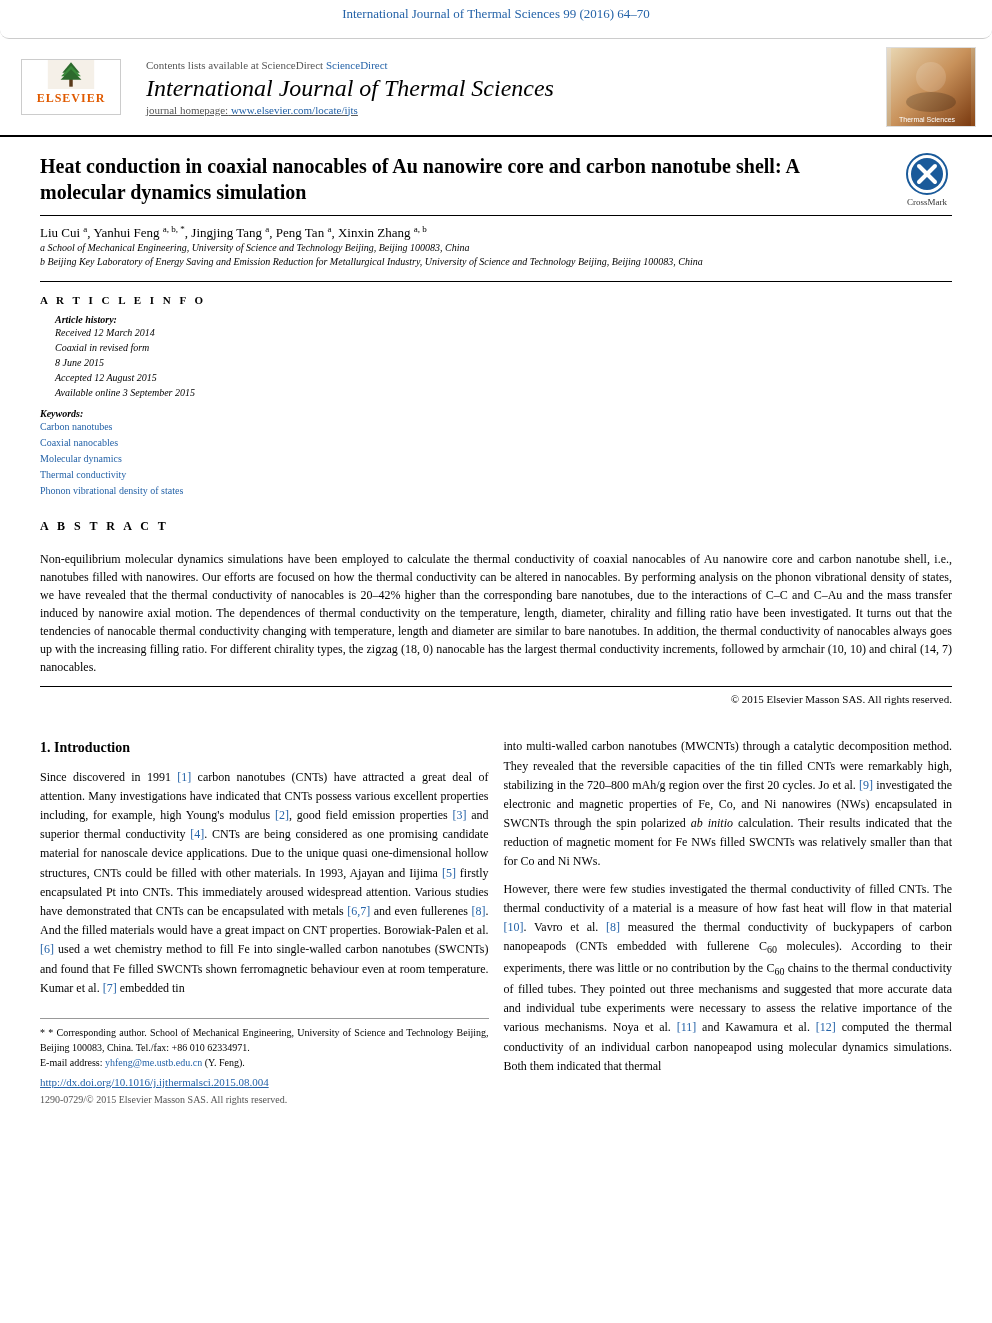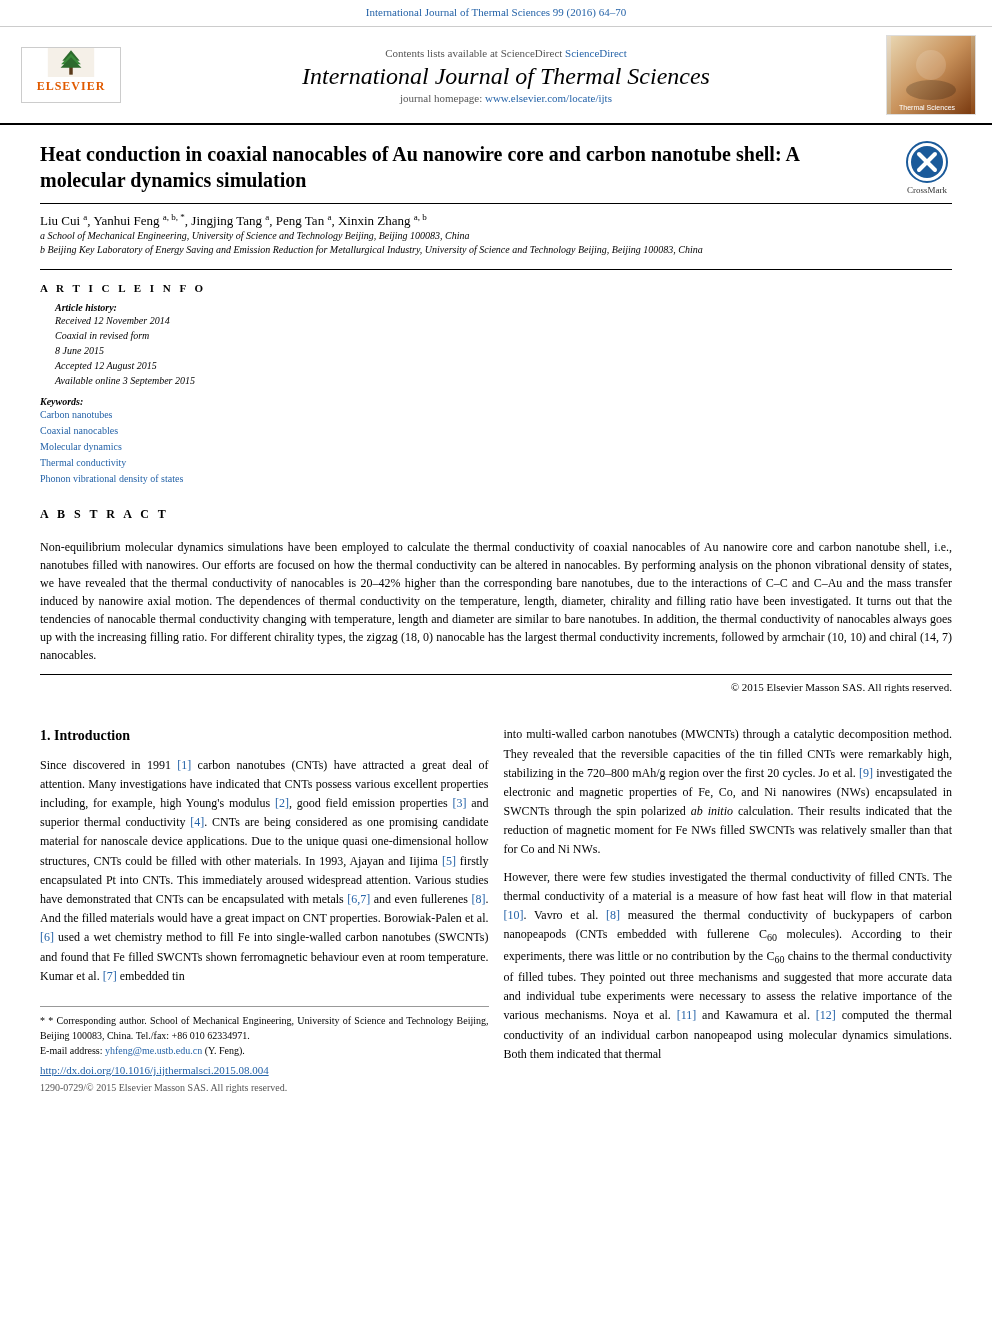--- a/index.html
+++ b/index.html
@@ -6,24 +6,25 @@
     body {
       background: #fff;
       font-family: 'Times New Roman', Times, serif;
       font-size: 13px;
       color: #000;
       width: 992px;
       min-height: 1323px;
     }
     .top-bar {
       text-align: center;
-      font-size: 11px;
+      font-size: 13px;
       color: #2563a8;
-      padding: 6px 0 8px 0;
+      padding: 6px 0 16px 0;
       border-bottom: 1px solid #ccc;
+      border-radius: 9px;
     }
     .journal-header {
       display: flex;
       align-items: center;
       justify-content: space-between;
       padding: 8px 16px 8px 16px;
       border-bottom: 2px solid #000;
     }
     .journal-header .logo-left {
       width: 110px;
@@ -44,41 +45,42 @@
     }
     .elsevier-text {
       font-size: 12px;
       font-weight: bold;
       color: #e05a00;
       letter-spacing: 1px;
       margin-top: 2px;
     }
     .journal-header .center-info {
       flex: 1;
-      text-align: center;
+      text-align: left;
       padding: 0 20px;
     }
     .sciencedirect-link {
       font-size: 11px;
       color: #555;
     }
     .sciencedirect-link a, .homepage-link a {
       color: #2563a8;
       text-decoration: none;
     }
     .journal-title-main {
       font-size: 24px;
       font-weight: normal;
       color: #000;
       margin: 4px 0 2px 0;
       font-style: italic;
     }
     .homepage-link {
       font-size: 11px;
       color: #555;
+      text-decoration: underline;
     }
     .journal-header .logo-right {
       width: 90px;
       height: 80px;
       border: 1px solid #ddd;
       overflow: hidden;
     }
     .logo-right-inner {
       width: 100%;
       height: 100%;
@@ -336,21 +338,21 @@
   <div class="affiliations">
     <div>a School of Mechanical Engineering, University of Science and Technology Beijing, Beijing 100083, China</div>
     <div>b Beijing Key Laboratory of Energy Saving and Emission Reduction for Metallurgical Industry, University of Science and Technology Beijing, Beijing 100083, China</div>
   </div>
 
   <div class="content-columns">
     <div class="article-info">
       <div class="article-info-title">A R T I C L E  I N F O</div>
       <div class="article-history">
         <div class="hist-title">Article history:</div>
-        <div class="hist-item">Received 12 November 2014</div>
+        <div class="hist-item">Received 12 March 2014</div>
         <div class="hist-item">Coaxial in revised form</div>
         <div class="hist-item">8 June 2015</div>
         <div class="hist-item">Accepted 12 August 2015</div>
         <div class="hist-item">Available online 3 September 2015</div>
       </div>
       <div class="keywords-section">
         <div class="keywords-title">Keywords:</div>
         <div class="keyword-item">Carbon nanotubes</div>
         <div class="keyword-item">Coaxial nanocables</div>
         <div class="keyword-item">Molecular dynamics</div>

